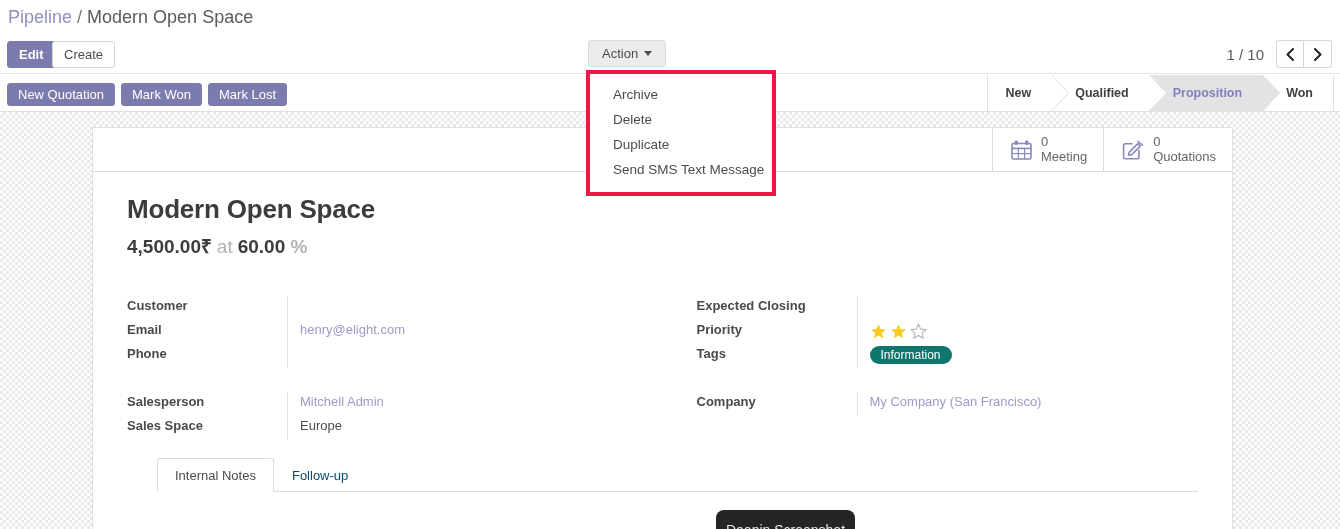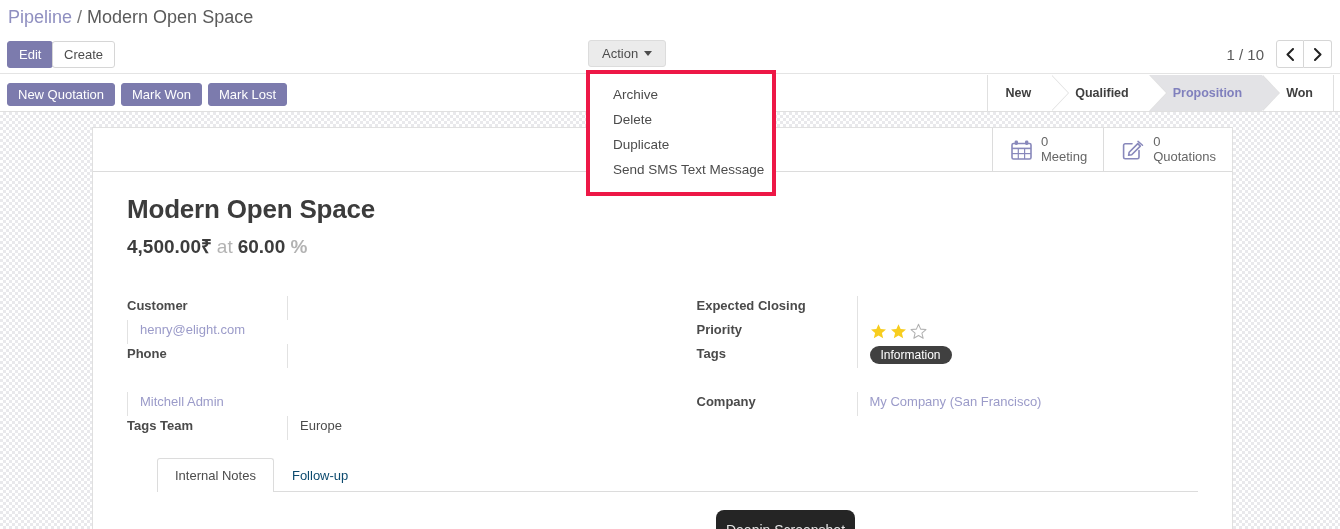--- a/index.html
+++ b/index.html
@@ -52,21 +52,21 @@
     cursor: pointer;
     line-height: 17px;
     display: inline-block;
   }
   .btn-primary { background: #7c7bad; border: 1px solid #7c7bad; color: #fff; }
   .btn-default { background: #fff; border: 1px solid #d6d6d6; color: #4c4c4c; }
   .btn-action {
     background: #ebebeb; border: 1px solid #dcdcdc; color: #4c4c4c;
     padding: 4px 13px;
   }
-  .btn-edit   { position: absolute; left: 7px;  top: 7px; }
+  .btn-edit   { position: absolute; left: 7px;  top: 7px; font-weight: bold; }
   .btn-create { position: absolute; left: 52px; top: 7px; }
   .btn-act    { position: absolute; left: 588px; top: 6px; }
   .caret {
     display: inline-block; width: 0; height: 0; margin-left: 6px;
     vertical-align: 2px;
     border-left: 4px solid transparent; border-right: 4px solid transparent;
     border-top: 5px solid #4c4c4c;
   }
 
   
@@ -191,21 +191,21 @@
     font-size: 13px;
     color: #4c4c4c;
   }
   .fvalue a { color: #9b9bc9; text-decoration: none; }
   .fspacer { height: 21px; }
   .fspacer .fvalue { border-left: 1px solid transparent; }
 
   .stars { display: flex; gap: 3px; padding-top: 1px; }
   .tag-pill {
     display: inline-block;
-    background: #404040; color: #fff;
+    background: #0f766e; color: #fff;
     border-radius: 11px;
     padding: 2px 11px;
     font-size: 12px;
   }
 
   
   .notebook {
     position: absolute; left: 34px; top: 330px; right: 34px; padding-left: 30px;
   }
   .nb-tabs { display: flex; border-bottom: 1px solid #dcdcdc; }
@@ -360,39 +360,41 @@
 
     <div class="groups">
 
       <div class="col">
         <div class="fgroup">
           <div class="frow">
             <div class="flabel">Customer</div>
             <div class="fvalue"></div>
           </div>
           <div class="frow">
+            <div class="flabel">Email</div>
             <div class="fvalue">
               <a href="#">henry@elight.com</a>
             </div>
           </div>
           <div class="frow">
             <div class="flabel">Phone</div>
             <div class="fvalue"></div>
           </div>
           <div class="frow fspacer">
               <div class="flabel"></div>
               <div class="fvalue"></div>
             </div>
           <div class="frow">
+            <div class="flabel">Salesperson</div>
             <div class="fvalue">
               <a href="#">Mitchell Admin</a>
             </div>
           </div>
           <div class="frow">
-            <div class="flabel">Tags Team</div>
+            <div class="flabel">Sales Space</div>
             <div class="fvalue">Europe</div>
           </div>
         </div>
       </div>
 
       <div class="col right">
         <div class="fgroup">
           <div class="frow">
             <div class="flabel">Expected Closing</div>
             <div class="fvalue"></div>

